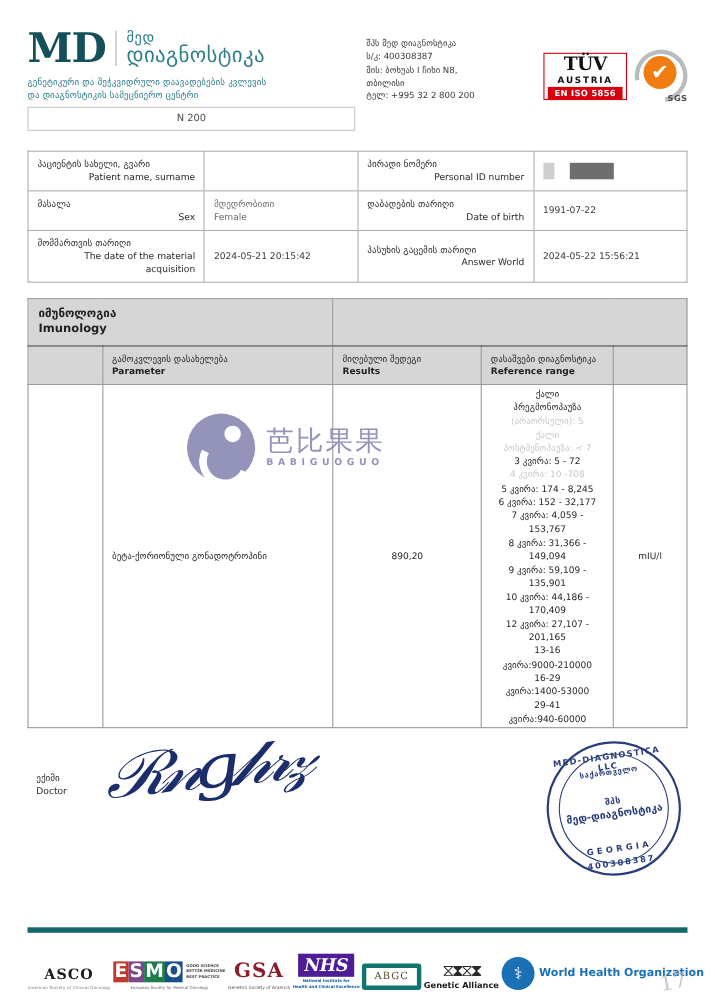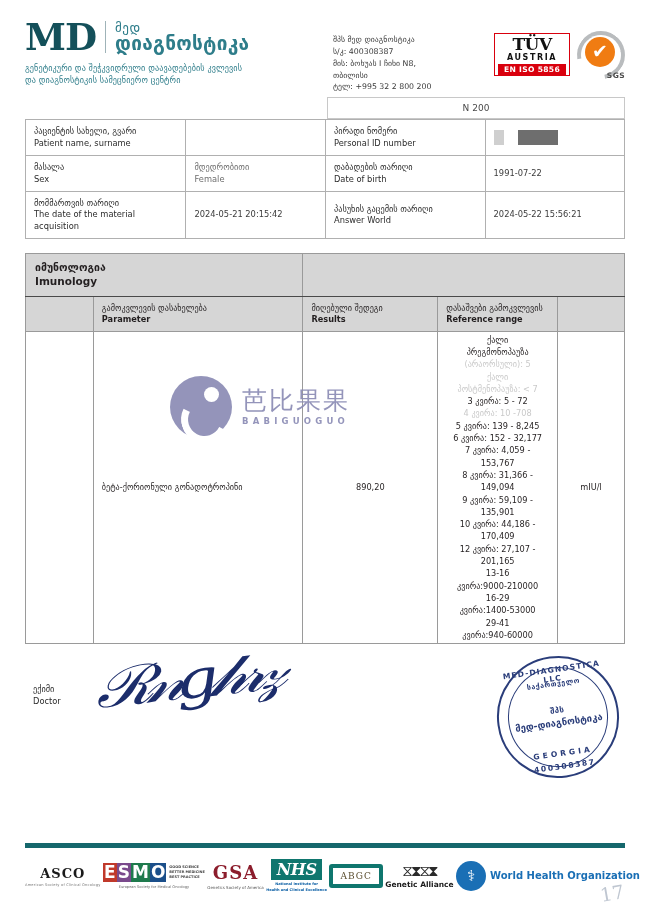--- a/index.html
+++ b/index.html
@@ -7,32 +7,32 @@
     width: 650px; height: 906px;
     background: #ffffff;
     font-family: "DejaVu Sans", "Liberation Sans", sans-serif;
     color: #231f20;
     position: relative;
     overflow: hidden;
   }
   .page { position: relative; width: 650px; height: 906px; padding: 0 25px; }
 
   
-  .header { display: flex; align-items: center; padding-top: 12px; }
+  .header { display: flex; align-items: flex-end; padding-top: 12px; }
   .brand { width: 300px; flex: 0 0 300px; }
   .brand-top { display: flex; align-items: center; gap: 9px; }
   .md-mark {
     font-family: "DejaVu Serif", "Liberation Serif", serif;
     font-size: 37px; font-weight: 700; color: #14505a;
     letter-spacing: -1px; line-height: 1;
   }
   .brand-div { width: 1px; height: 32px; background: #9fb3b8; }
   .brand-geo { line-height: 1.02; color: #2e7d8a; }
   .brand-geo .g1 { font-size: 13px; display: block; letter-spacing: .5px; }
-  .brand-geo .g2 { font-size: 19px; display: block; font-weight: 700; letter-spacing: .3px; }
+  .brand-geo .g2 { font-size: 19px; display: block; font-weight: 400; letter-spacing: .3px; }
   .brand-sub {
     margin-top: 7px; font-size: 8.2px; color: #2e7d8a;
     line-height: 1.45; letter-spacing: .1px;
   }
   .contact {
     flex: 1; font-size: 7.8px; line-height: 1.52;
     color: #3a3a3a; padding-top: 2px; padding-left: 8px; margin-top: 20px;
   }
   .certs { display: flex; align-items: center; gap: 7px; padding-top: 4px; }
 
@@ -59,36 +59,36 @@
     position: absolute; left: 8px; top: 6px; width: 30px; height: 30px;
     border-radius: 50%; background: #f07c12;
     display: flex; align-items: center; justify-content: center;
   }
   .sgs-core span { color: #fff; font-size: 19px; line-height: 1; font-weight: 700; }
   .sgs-txt {
     position: absolute; bottom: -1px; right: 0; font-size: 7.5px;
     color: #4a4a4a; font-weight: 600; letter-spacing: .4px; margin-left: 36px;
   }
 
-  .docnum-wrap { margin-top: 4px; display: flex; justify-content: flex-end; }
+  .docnum-wrap { margin-top: 4px; display: flex; }
   .docnum {
     width: 298px; border: 1px solid #c8c8c8; background: #fff;
     text-align: center; font-size: 9px; color: #4a4a4a; padding: 5px 0;
   }
 
   
   table { border-collapse: collapse; width: 100%; }
-  .patient { }
+  .patient { margin-top: 18px; }
   .patient td {
     border: 1px solid #b0b0b0; padding: 6px 8px;
     font-size: 8.3px; line-height: 1.38; vertical-align: middle;
     height: 34px;
   }
   .lbl-ka { color: #2b2b2b; display: block; }
-  .lbl-en { color: #2b2b2b; display: block; }
+  .lbl-en { color: #2b2b2b; display: block; text-align: right; }
   .val { color: #6e6e6e; font-size: 8.3px; }
   .val-dark { color: #3c3c3c; font-size: 8.3px; }
   .c-lab { width: 175px; }
   .c-val { width: 150px; }
   .redact {
     display: inline-block; width: 40px; height: 15px; background: #6e6e6e;
     vertical-align: middle; margin-left: 14px;
   }
   .redact-soft {
     display: inline-block; width: 10px; height: 15px; background: #cfcfcf;
@@ -178,37 +178,37 @@
     font-size: 7.6px; font-weight: 700; letter-spacing: 1.1px;
   }
   .arc-top { top: 7px; }
   .arc-top2 { top: 22px; font-size: 7px; letter-spacing: .5px; }
   .arc-bot { bottom: 18px; letter-spacing: 3px; }
   .arc-bot2 { bottom: 5px; letter-spacing: 1.6px; }
 
   
   .footer-bar { position: absolute; left: 25px; right: 25px; bottom: 58px; height: 5px; background: #15676c; }
   .footer { position: absolute; left: 25px; right: 10px; bottom: 6px; height: 48px;
-            display: flex; align-items: center; justify-content: space-between; }
+            display: flex; align-items: flex-end; justify-content: space-between; }
   .flogo { display: flex; flex-direction: column; align-items: center; justify-content: center; }
   .asco-name { font-family: "DejaVu Serif", serif; font-size: 13px; font-weight: 700; color: #1a1a1a; letter-spacing: 1px; }
   .asco-sub { font-size: 3.6px; color: #777; letter-spacing: .2px; margin-top: 2px; }
   .esmo-row { display: flex; align-items: center; gap: 3px; }
   .esmo-word { display: flex; }
   .esmo-word span {
     font-family: "DejaVu Sans", sans-serif; font-size: 17px; font-weight: 700;
     color: #fff; line-height: 1; padding: 1px 1px;
   }
   .esmo-e { background: #c0392b; } .esmo-s { background: #7a4a8c; }
   .esmo-m { background: #1f7a4d; } .esmo-o { background: #1b4f8a; }
   .esmo-lines { font-size: 3.5px; line-height: 1.45; color: #444; font-weight: 700; }
   .esmo-sub { font-size: 3.6px; color: #666; margin-top: 3px; }
   .gsa-name { font-family: "DejaVu Serif", serif; font-size: 18px; font-weight: 700; color: #8c1d2c; letter-spacing: 1px; }
   .gsa-sub { font-size: 4px; color: #555; margin-top: 2px; }
-  .nhs-box { background: #0f766e; color: #fff; font-family: "DejaVu Serif", serif;
+  .nhs-box { background: #4c1d95; color: #fff; font-family: "DejaVu Serif", serif;
              font-style: italic; font-weight: 700; font-size: 16px; padding: 1px 6px; letter-spacing: -.5px; }
   .nhs-sub { font-size: 3.6px; color: #0b5fa5; font-weight: 700; margin-top: 2px; line-height: 1.4; text-align: center; }
   .abgc-box { border: 4px solid #0f766e; border-radius: 3px; padding: 3px 7px;
               font-family: "DejaVu Serif", serif; font-size: 9px; color: #5a4d2e; letter-spacing: 1px; }
   .ga-dna { font-size: 15px; color: #2a2a2a; letter-spacing: -2px; line-height: 1; }
   .ga-name { font-size: 7.5px; font-weight: 700; color: #1a1a1a; margin-top: 1px; }
   .who-row { display: flex; align-items: center; gap: 4px; }
   .who-emblem {
     width: 30px; height: 30px; border-radius: 50%;
     background: #1a6fb5; color: #fff; font-size: 15px;
@@ -333,38 +333,38 @@
         <td class="col-a"></td>
         <td class="col-b">
           <span class="ka" style="display:block">გამოკვლევის დასახელება</span>
           <span class="en" style="display:block">Parameter</span>
         </td>
         <td class="col-c">
           <span class="ka" style="display:block">მიღებული შედეგი</span>
           <span class="en" style="display:block">Results</span>
         </td>
         <td class="col-d">
-          <span class="ka" style="display:block">დასაშვები გამოკვლევის</span>
+          <span class="ka" style="display:block">დასაშვები დიაგნოსტიკა</span>
           <span class="en" style="display:block">Reference range</span>
         </td>
         <td class="col-e"></td>
       </tr>
       <tr class="databody">
         <td></td>
         <td class="param">ბეტა-ქორიონული გონადოტროპინი</td>
         <td class="result-val">890,20</td>
         <td class="refrange" id="ref-range">
             <div>ქალი</div>
             <div>პრეგმონოპაუზა</div>
             <div class="faded">(არაორსული): 5</div>
             <div class="faded">ქალი</div>
             <div class="faded">პოსტმენოპაუზა: &lt; 7</div>
             <div>3 კვირა: 5 - 72</div>
             <div class="faded">4 კვირა: 10 -708</div>
-            <div>5 კვირა: 139 - 8,245</div>
+            <div>5 კვირა: 174 - 8,245</div>
             <div>6 კვირა: 152 - 32,177</div>
             <div>7 კვირა: 4,059 -</div>
             <div>153,767</div>
             <div>8 კვირა: 31,366 -</div>
             <div>149,094</div>
             <div>9 კვირა: 59,109 -</div>
             <div>135,901</div>
             <div>10 კვირა: 44,186 -</div>
             <div>170,409</div>
             <div>12 კვირა: 27,107 -</div>

